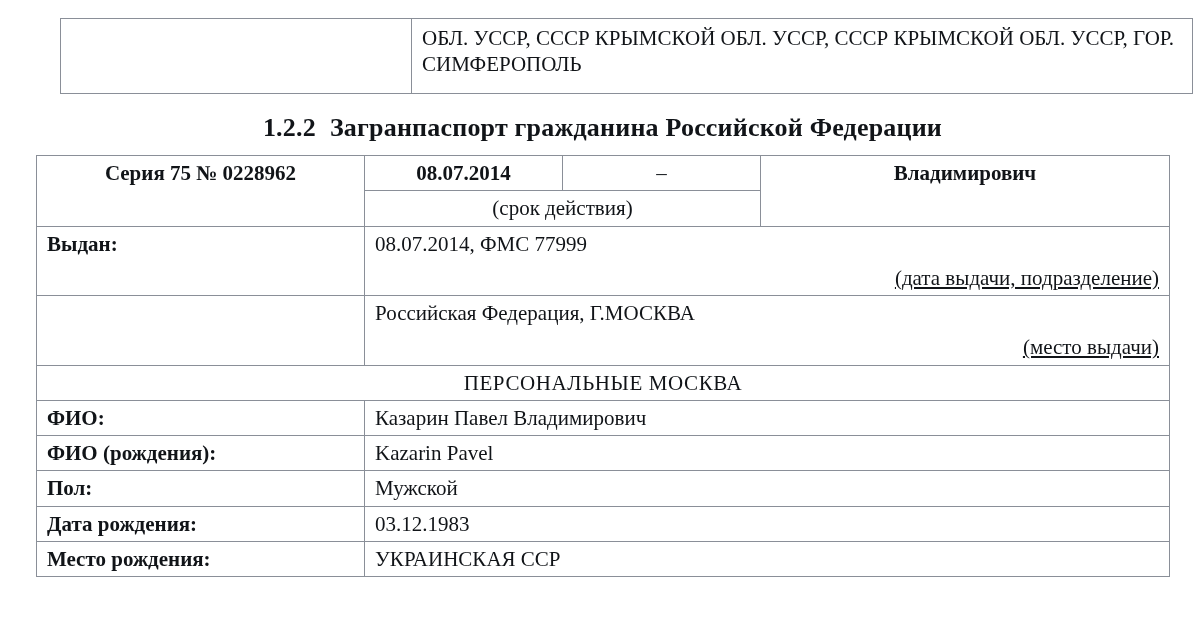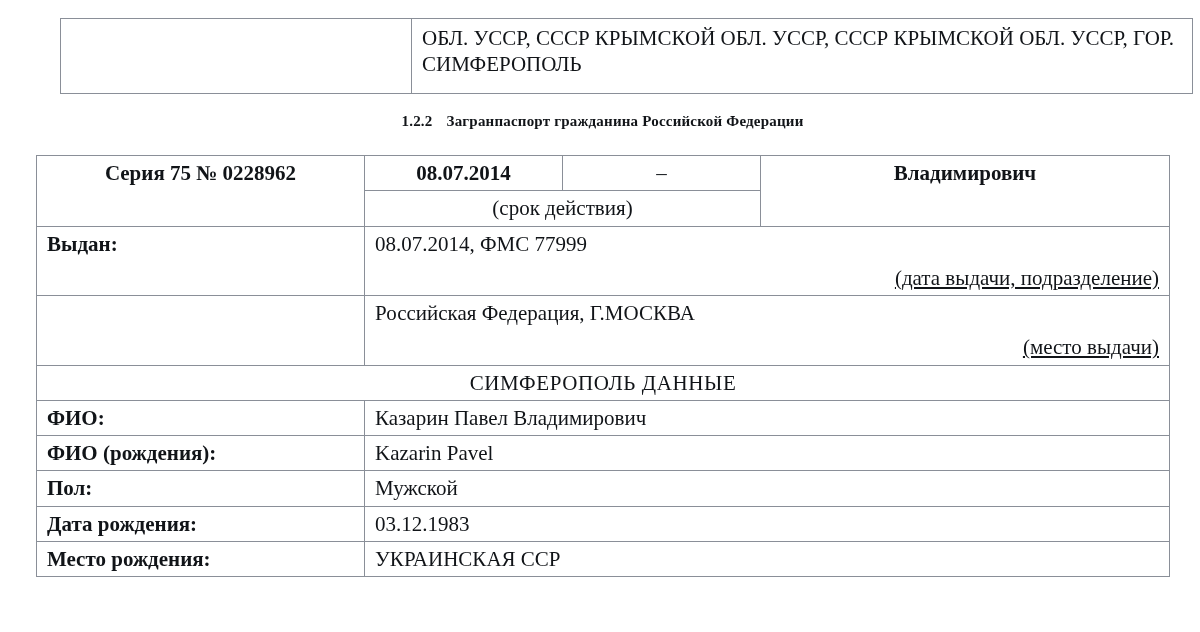--- a/index.html
+++ b/index.html
@@ -55,21 +55,21 @@
   }
 
   
   .section-heading {
     position: absolute;
     left: 36px;
     top: 113px;
     width: 1133px;
     text-align: center;
     font-weight: bold;
-    font-size: 15px;
+    font-size: 26px;
     letter-spacing: 0.2px;
     color: #111418;
   }
   .section-heading .num {
     margin-right: 14px;
   }
 
   
   .main-table-wrap {
     position: absolute;
@@ -170,21 +170,21 @@
 
         <tr>
           <td class="label-cell" rowspan="2"></td>
           <td colspan="3" class="nb-bottom">Российская Федерация, Г.МОСКВА</td>
         </tr>
         <tr>
           <td colspan="3" class="small right nopad-v nb-top">(место выдачи)</td>
         </tr>
 
         <tr>
-          <td colspan="4" class="personal-header">СИМФЕРОПОЛЬ ДАННЫЕ</td>
+          <td colspan="4" class="personal-header">ПЕРСОНАЛЬНЫЕ МОСКВА</td>
         </tr>
 
         <tr class="row-h">
           <td class="label-cell">ФИО:</td>
           <td colspan="3">Казарин Павел Владимирович</td>
         </tr>
         <tr class="row-h">
           <td class="label-cell">ФИО (рождения):</td>
           <td colspan="3">Kazarin Pavel</td>
         </tr>

